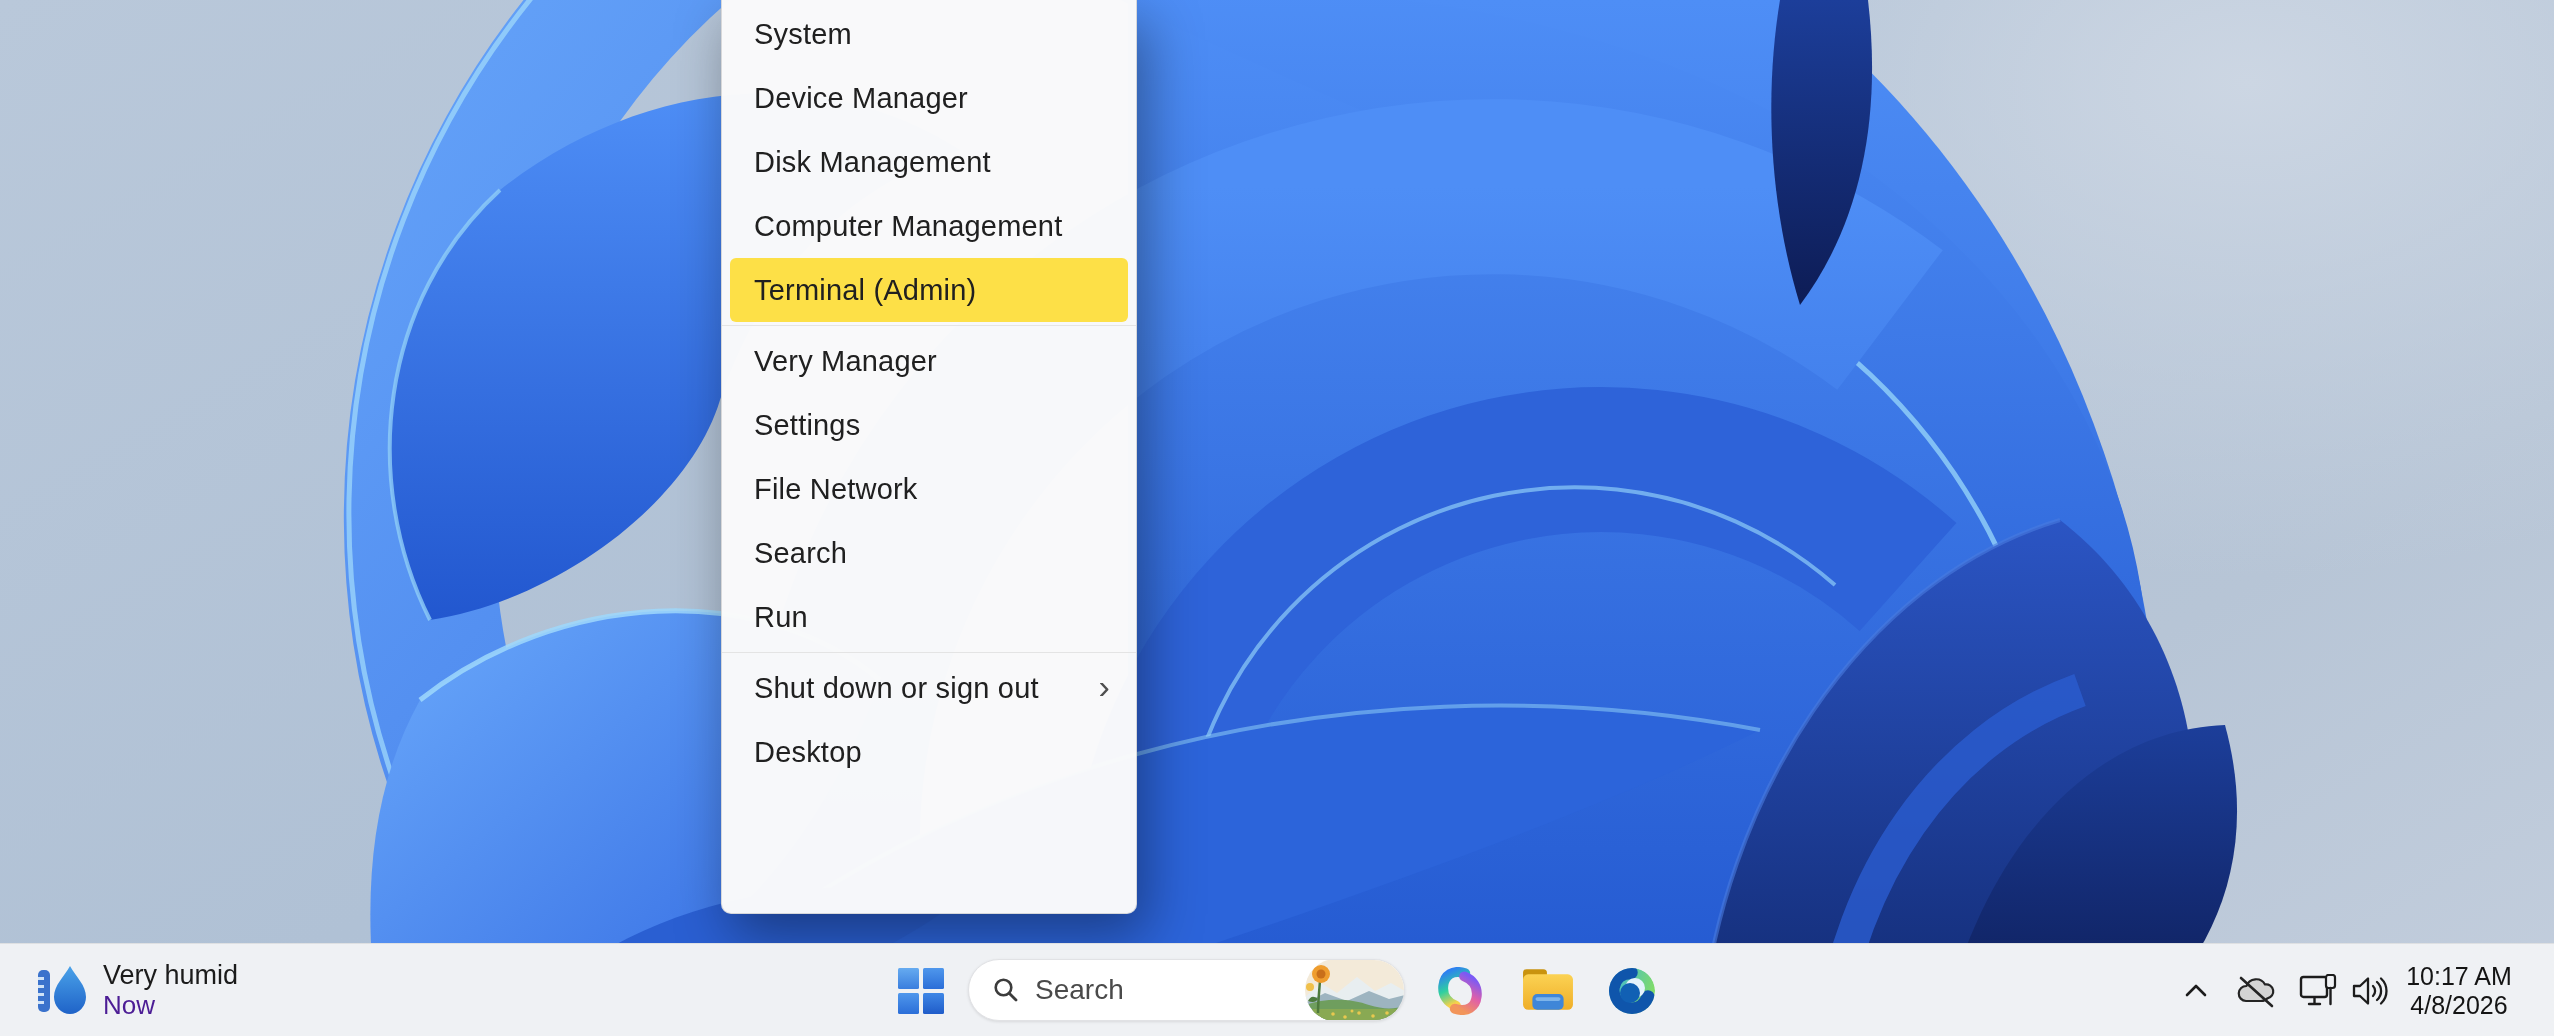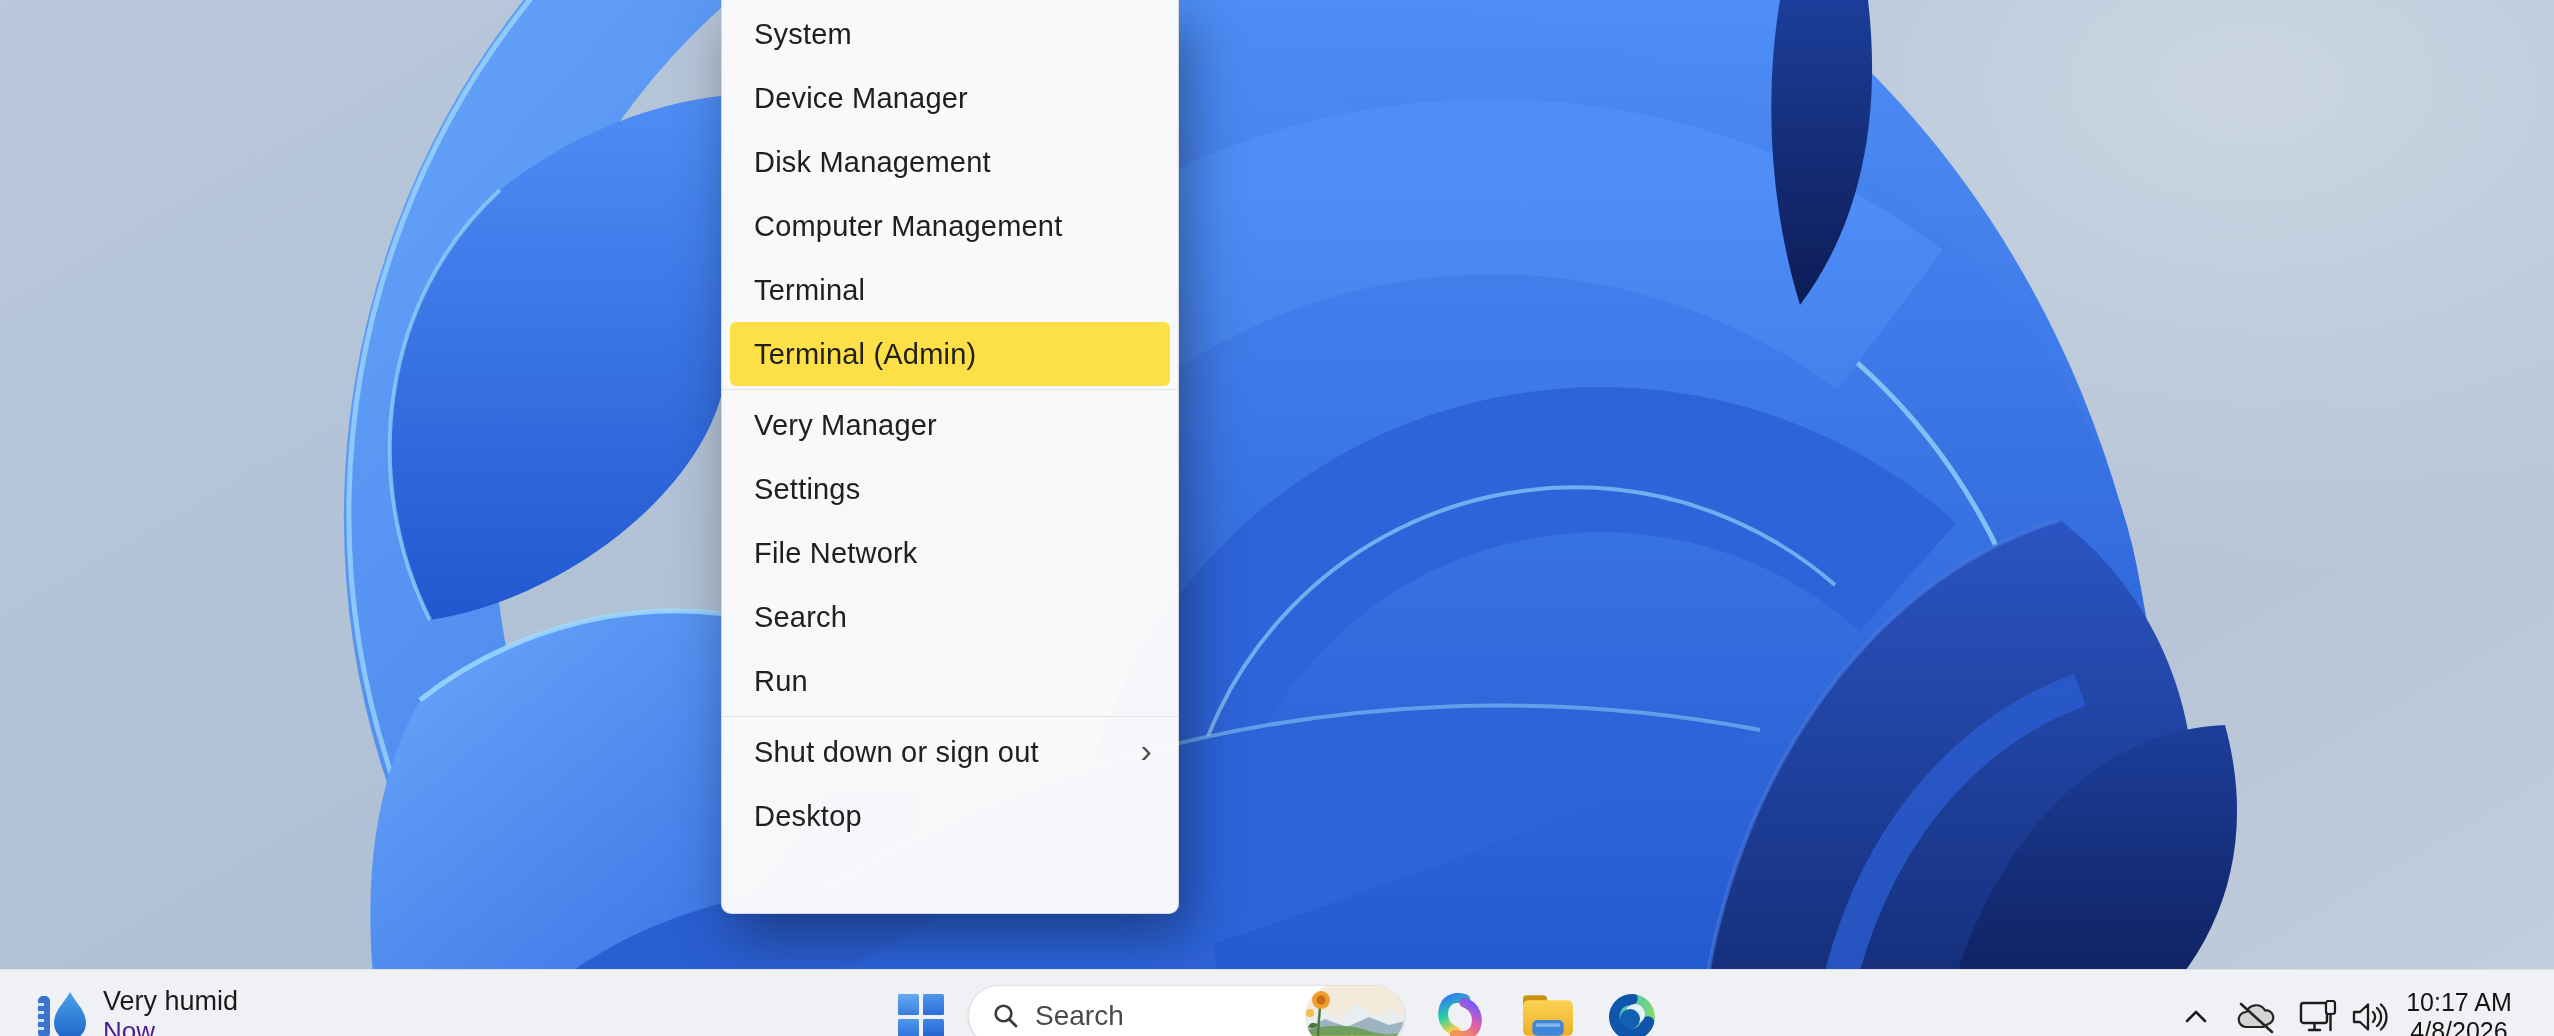--- a/index.html
+++ b/index.html
@@ -8,36 +8,36 @@
 
   .screen { position:relative; width:2554px; height:1036px; overflow:hidden; background:#b6c5d7; }
 
   
   .desktop { position:absolute; inset:0;
     background: radial-gradient(1400px 900px at 88% 8%, #ccd6e3 0%, rgba(204,214,227,0) 55%),
                 linear-gradient(150deg, #b9c8da 0%, #b0c1d5 45%, #b7c5d6 75%, #c3cedd 100%); }
   .bloom { position:absolute; left:0; top:0; }
 
   
-  .winx-menu { position:absolute; left:721px; top:0; width:458px; height:914px;
+  .winx-menu { position:absolute; left:721px; top:0; width:416px; height:914px;
     background:rgba(250,250,250,0.985);
     border:1px solid rgba(0,0,0,0.13); border-top:none;
     border-radius:0 0 10px 10px;
     box-shadow: 10px 22px 55px rgba(0,0,0,0.38);
     padding-top:2px; overflow:hidden; }
   .menu-item { height:64px; margin:0 8px; border-radius:6px;
     display:flex; align-items:center; padding:0 18px 0 24px;
     font-size:29px; color:#202020; letter-spacing:0.2px; }
   .menu-item.highlighted { background:#fde047; }
   .menu-item .label { flex:1 1 auto; white-space:nowrap; }
   .menu-sep { height:1px; background:#e4e4e4; margin:3px 0; }
   .submenu-arrow { font-size:34px; color:#4f4f4f; line-height:1; padding-bottom:4px; }
 
   
-  .taskbar { position:absolute; left:0; bottom:0; width:2554px; height:67px;
+  .taskbar { position:absolute; left:0; bottom:0; width:2554px; height:93px;
     background:#eff1f4; border-top:1px solid rgba(0,0,0,0.07); }
 
   .weather { position:absolute; left:26px; top:0; height:93px;
     display:flex; align-items:center; gap:15px; padding:0 10px; }
   .weather-texts { display:flex; flex-direction:column; justify-content:center; line-height:1.15; }
   .weather-cond { font-size:27px; color:#1b1b1b; }
   .weather-when { font-size:26px; color:#4c1d95; }
 
   .tb-btn { position:absolute; top:0; height:93px; display:flex; align-items:center; justify-content:center; border-radius:8px; }
 
@@ -120,23 +120,20 @@
         <span class="label">System</span>
       </div>
     <div class="menu-item">
         <span class="label">Device Manager</span>
       </div>
     <div class="menu-item">
         <span class="label">Disk Management</span>
       </div>
     <div class="menu-item">
         <span class="label">Computer Management</span>
-      </div>
-    <div class="menu-item">
-        <span class="label">Terminal</span>
       </div>
     <div class="menu-item highlighted">
         <span class="label">Terminal (Admin)</span>
       </div>
     <div class="menu-sep"></div>
     <div class="menu-item">
         <span class="label">Very Manager</span>
       </div>
     <div class="menu-item">
         <span class="label">Settings</span>

